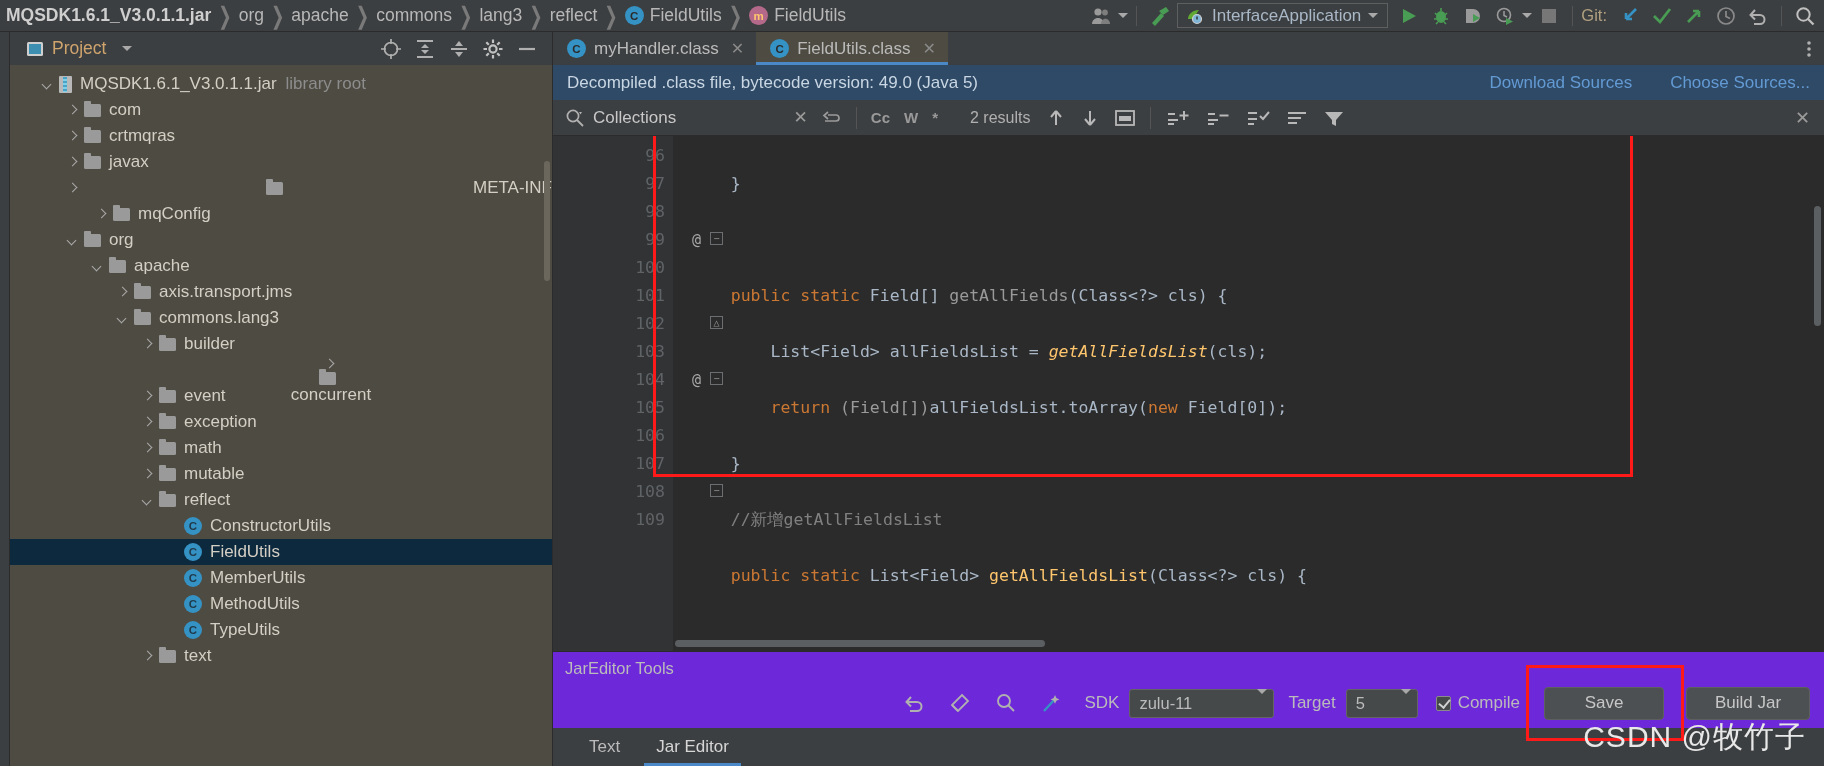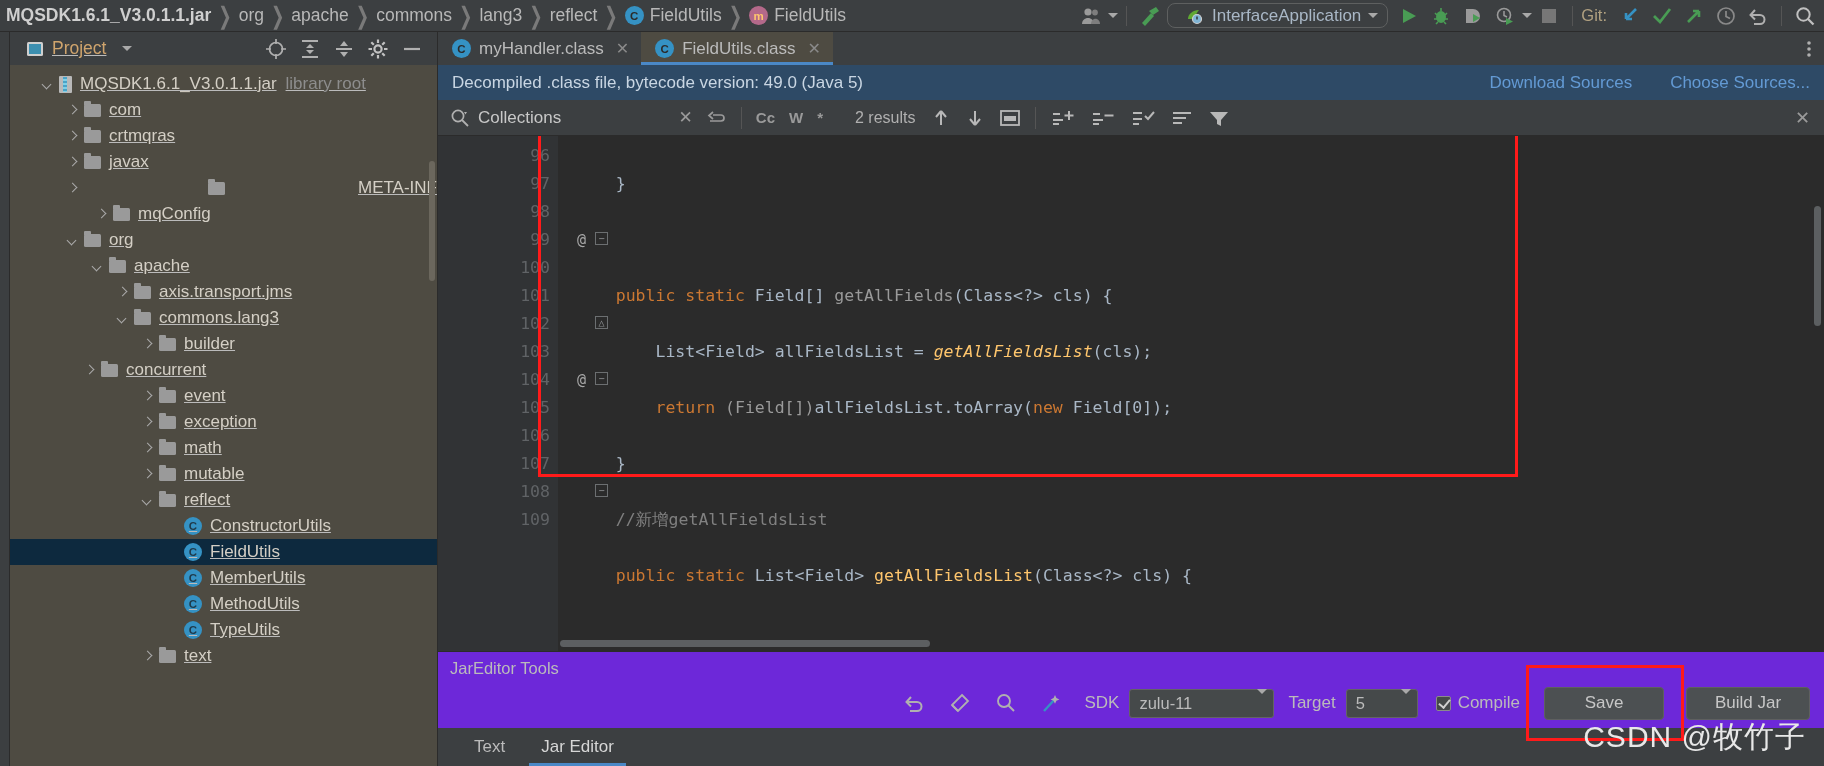--- a/index.html
+++ b/index.html
@@ -23,35 +23,35 @@
            align-items:center; justify-content:center; font-size:11.5px;
            font-weight:bold; color:#2b2b2b; font-family:"Liberation Sans",sans-serif;}
   .cbadge.cls{ background:#3592c4; }
   .cbadge.mth{ background:#b4698a; }
 
   .tb-spacer{ flex:1; }
   .tb-group{ display:flex; align-items:center; gap:2px; padding:0 4px; }
   .tb-btn{ width:30px; height:26px; display:flex; align-items:center; justify-content:center; border-radius:3px; }
   .vsep{ width:1px; height:20px; background:#555; margin:0 6px; }
 
-  .runcfg{ display:flex; align-items:center; gap:7px; height:25px; padding:0 9px 0 17px;
-           border:1px solid #5e6060; border-radius:8px; background:#3c3f41; margin-right:4px;}
+  .runcfg{ display:flex; align-items:center; gap:7px; height:25px; padding:0 9px 0 7px;
+           border:1px solid #5e6060; border-radius:0; background:#3c3f41; margin-right:4px;}
   .runcfg .name{ color:#a9b7c6; font-size:17px; }
   .caret{ width:0;height:0;border-left:5px solid transparent;border-right:5px solid transparent;
           border-top:5px solid #a9a9a9; }
   .git-label{ color:#b0a080; font-size:16.5px; margin-right:6px; }
 
   
   .main{ flex:1; display:flex; min-height:0; }
 
   
   .leftstrip{ width:10px; background:#3c3f41; border-right:1px solid #2b2b2b; flex:none;}
 
   
-  .project{ width:427px; flex:none; display:flex; flex-direction:column; background:#8b5cf6; min-width:0;text-decoration:underline;}
+  .project{ width:542px; flex:none; display:flex; flex-direction:column; background:#8b5cf6; min-width:0;}
   .proj-head{ height:33px; background:#3c3f41; display:flex; align-items:center; padding:0 8px 0 16px; flex:none;}
   .proj-title{ color:#cfa46d; font-size:17.5px; margin-left:8px; }
   .proj-head .caret{ margin-left:16px; }
   .proj-icons{ margin-left:auto; display:flex; align-items:center; gap:12px; padding-right:6px;}
   .proj-body{ flex:1; overflow:hidden; position:relative; background:#4e4b42; }
 
   .tree{ padding-top:6px; }
   .trow{ height:26px; display:flex; align-items:center; white-space:nowrap; font-size:17px; color:#d4cfc5; }
   .trow.sel{ background:#0d293e; }
   .twist{ width:15px; height:15px; flex:none; display:inline-block; position:relative; margin-right:4px;}
@@ -366,21 +366,21 @@
             <div class="trow" style="padding-left: 105px;">
               <span class="twist d"></span>
               <span class="folder"></span>
               <span>commons.lang3</span>
             </div>
             <div class="trow" style="padding-left: 130px;">
               <span class="twist r"></span>
               <span class="folder"></span>
               <span>builder</span>
             </div>
-            <div class="trow" style="padding-left: 72px;">
+            <div class="trow" style="padding-left: 100px; flex-direction: column;">
               <span class="twist r"></span>
               <span class="folder"></span>
               <span>concurrent</span>
             </div>
             <div class="trow" style="padding-left: 130px;">
               <span class="twist r"></span>
               <span class="folder"></span>
               <span>event</span>
             </div>
             <div class="trow" style="padding-left: 130px;">

